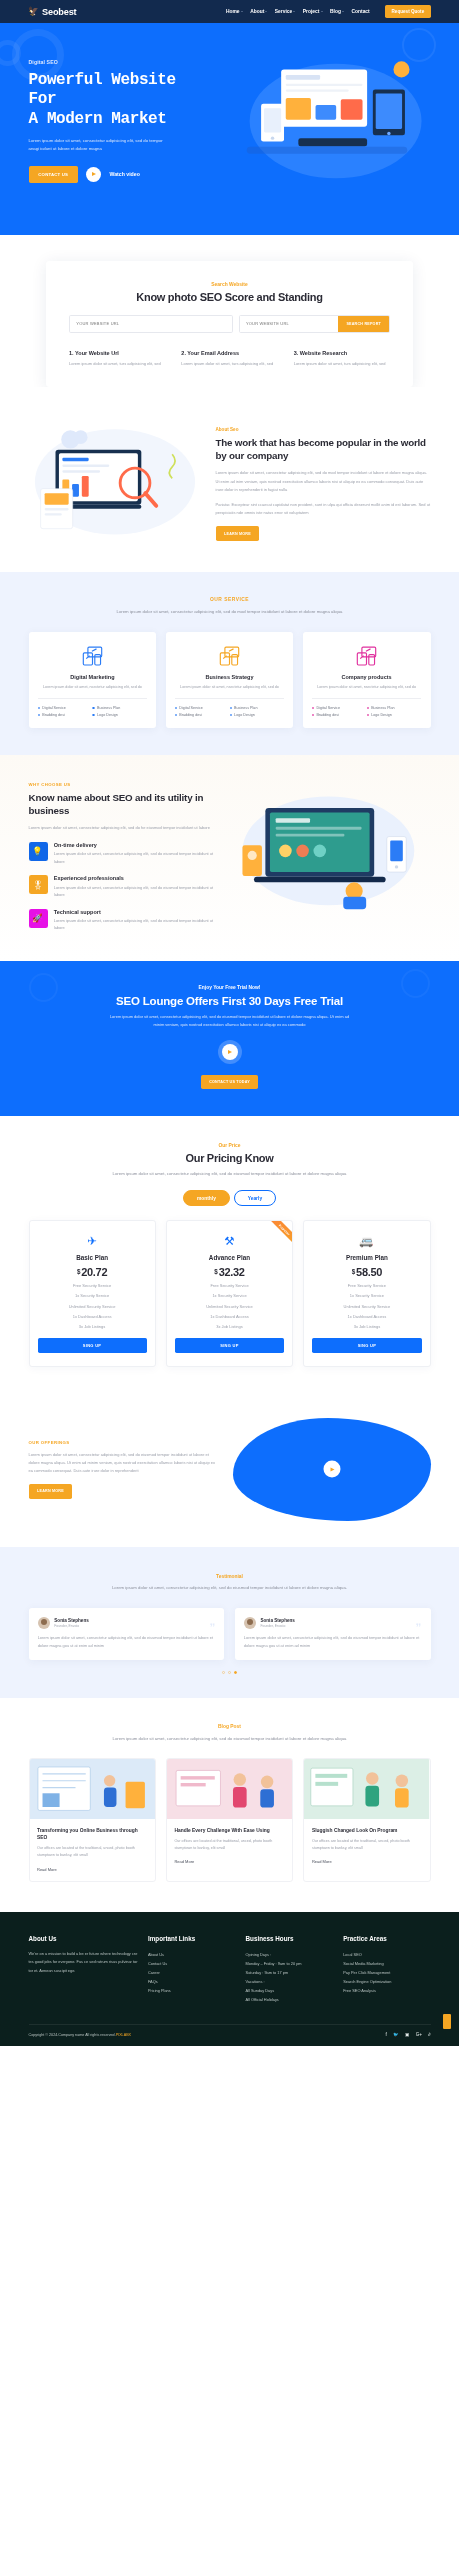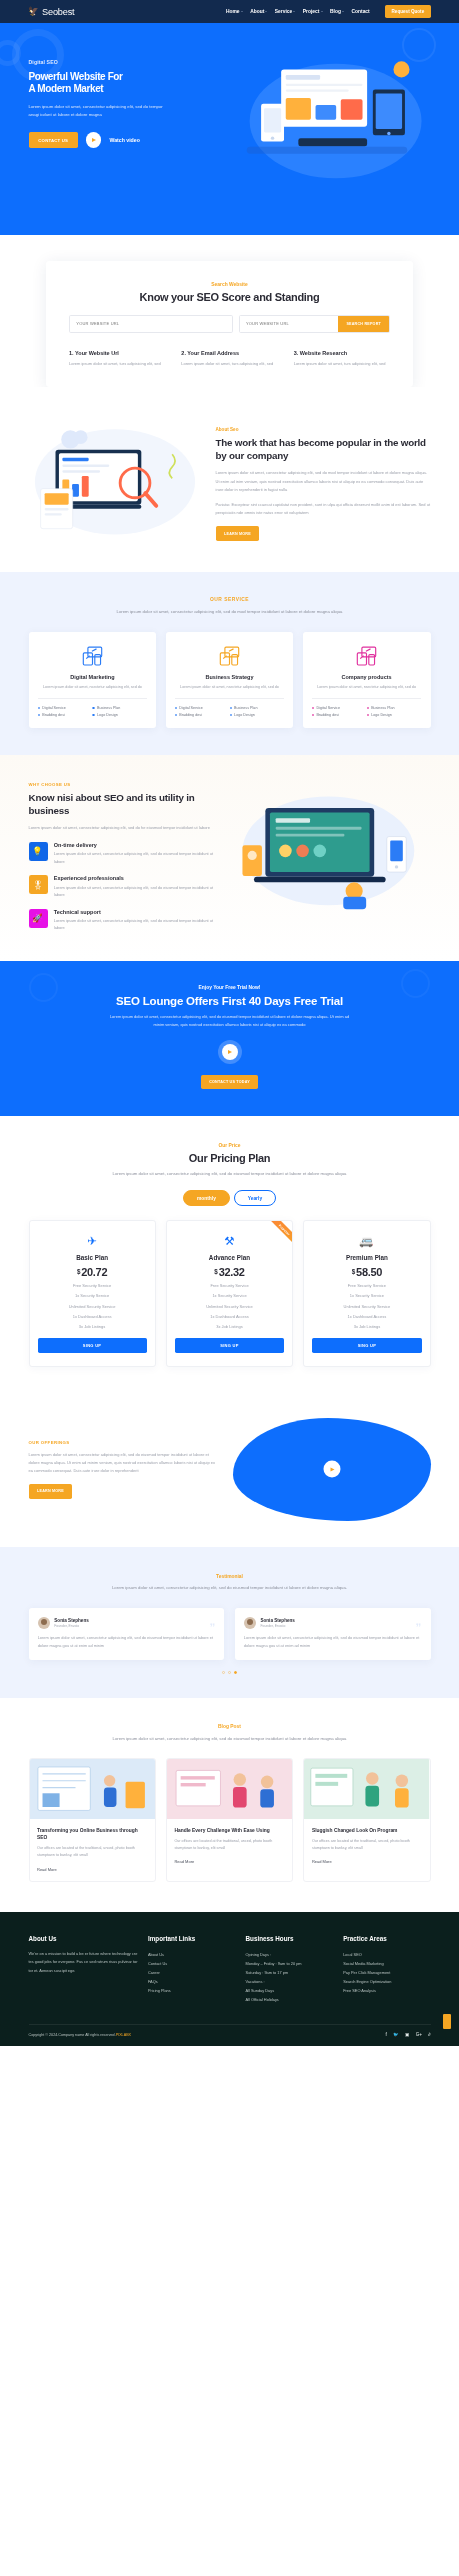--- a/index.html
+++ b/index.html
@@ -14,38 +14,38 @@
   .container { width: 402px; margin: 0 auto; position: relative; }
 
   
   .topbar {
     height: 23px; background: #122a4e; display: flex; align-items: center;
     position: relative; z-index: 40;
   }
   .topbar-inner { width: 402px; margin: 0 auto; display: flex; align-items: center; }
   .brand { display: flex; align-items: center; gap: 2.9px; margin-right: auto; }
   .brand-mark { font-size: 8.6px; line-height: 1; color: #f5a623; }
-  .brand-name { color: #fff; font-size: 9.2px; font-weight: normal; letter-spacing: -0.2px; }
+  .brand-name { color: #fff; font-size: 9.2px; font-weight: bold; letter-spacing: -0.2px; }
   .nav { display: flex; align-items: center; gap: 7.5px; }
   .nav-item { color: #fff; font-size: 4.9px; font-weight: bold; display: flex; align-items: center; gap: 1.1px; cursor: pointer; }
   .caret { width: 0; height: 0; border-left: 1.4px solid transparent; border-right: 1.4px solid transparent; border-top: 1.7px solid #7d90ad; display: inline-block; }
   .btn-quote {
     background: #f5a623; color: #fff; font-size: 4.6px; font-weight: bold;
     padding: 4px 6.3px; border-radius: 1.7px; margin-left: 8px; border: none; cursor: pointer;
   }
 
   
   .hero {
     background: #0d6efd; position: relative; height: 212px; overflow: hidden;
     border-bottom-left-radius: 0;
   }
   .hero-inner { width: 402px; margin: 0 auto; position: relative; padding-top: 36px; display: flex; }
   .hero-left { width: 172px; }
   .hero-kicker { color: #dce8ff; font-size: 5.2px; font-weight: bold; margin-bottom: 5.7px; letter-spacing: 0.1px; }
-  .hero-title { color: #fff; font-size: 10px; line-height: 1.22; font-weight: bold; letter-spacing: -0.4px; }
+  .hero-title { color: #fff; font-size: 16px; line-height: 1.22; font-weight: bold; letter-spacing: -0.4px; font-family: Liberation Mono, monospace; }
   .hero-sub { color: #dbe7fb; font-size: 4.3px; line-height: 1.9; margin-top: 8px; width: 143px; }
   .hero-cta { display: flex; align-items: center; gap: 8px; margin-top: 12.6px; }
   .btn-contact { background: #f5a623; color: #fff; border: none; font-size: 4.3px; font-weight: bold; padding: 5.7px 9.8px; border-radius: 1.7px; letter-spacing: 0.2px; cursor: pointer; }
   .play-circle { width: 15.5px; height: 15.5px; border-radius: 50%; background: #fff; display: flex; align-items: center; justify-content: center; cursor: pointer; }
   .play-tri { width: 0; height: 0; border-left: 4px solid #f5a623; border-top: 2.6px solid transparent; border-bottom: 2.6px solid transparent; margin-left: 1.1px; }
   .watch-label { color: #fff; font-size: 5.2px; font-weight: bold; }
   .hero-art { position: absolute; right: -11.5px; top: 11.5px; width: 230px; height: 149px; }
 
   
   .gear { position: absolute; border-radius: 50%; border: 7.5px solid rgba(255,255,255,.07); }
@@ -261,21 +261,21 @@
           <circle cx="330" cy="60" r="14" fill="#ffb13c"></circle>
           <rect x="60" y="195" width="280" height="12" rx="6" fill="#1a5fd0" opacity=".45"></rect>
         </svg>
       </div>
     </div>
   </section>
 
   <section class="searchcard-sec">
     <div class="searchcard">
       <div class="kicker">Search Website</div>
-      <div class="sec-title">Know your SEO Score and Standing</div>
+      <div class="sec-title">Know photo SEO Score and Standing</div>
       <div class="search-row">
         <input class="search-input" placeholder="YOUR WEBSITE URL" style="">
         <div class="search-group">
           <input placeholder="YOUR WEBSITE URL" style="">
           <button class="btn-report">SEARCH REPORT</button>
         </div>
       </div>
       <div class="steps">
         <div class="step">
           <div class="step-t">1. Your Website Url</div>
@@ -434,21 +434,21 @@
         </div>
 
       </div>
     </div>
   </section>
 
   <section class="why">
     <div class="why-inner">
       <div class="why-left">
         <div class="why-kicker">WHY CHOOSE US</div>
-        <div class="why-title">Know nisi about SEO and its utility in business</div>
+        <div class="why-title">Know name about SEO and its utility in business</div>
         <div class="why-desc">Lorem ipsum dolor sit amet, consectetur adipisicing elit, sed do he eiusmod tempor incididunt ut labore</div>
 
         <div class="feat">
           <div class="feat-ic" style="background:#1167e8">💡</div>
           <div>
             <div class="feat-t">On-time delivery</div>
             <div class="feat-d">Lorem ipsum dolor sit amet, consectetur adipisicing elit, sed do eiusmod tempor incididunt ut labore</div>
           </div>
         </div>
         <div class="feat">
@@ -488,35 +488,35 @@
         </svg>
       </div>
     </div>
   </section>
 
   <section class="trial">
     <div class="gear" style="width:29px;height:29px;left:29px;top:11.5px;border-width:2.9px;opacity:.6"></div>
     <div class="gear" style="width:29px;height:29px;right:29px;top:8px;border-width:2.9px;opacity:.6"></div>
     <div class="container">
       <div class="trial-kicker">Enjoy Your Free Trial Now!</div>
-      <div class="trial-title">SEO Lounge Offers First 40 Days Free Trial</div>
+      <div class="trial-title">SEO Lounge Offers First 30 Days Free Trial</div>
       <div class="trial-desc">Lorem ipsum dolor sit amet, consectetur adipisicing elit, sed do eiusmod tempor incididunt ut labore et dolore magna aliqua. Ut enim ad minim veniam, quis nostrud exercitation ullamco laboris nisi ut aliquip ex ea commodo</div>
       <div class="trial-play">
         <div class="trial-play-in">
             <i class="play-tri"></i>
           </div>
       </div>
       <button class="btn-trial">CONTACT US TODAY</button>
     </div>
   </section>
 
   <section class="pricing">
     <div class="container">
       <div class="kicker">Our Price</div>
-      <div class="sec-title">Our Pricing Plan</div>
+      <div class="sec-title">Our Pricing Know</div>
       <div class="sec-desc">Lorem ipsum dolor sit amet, consectetur adipisicing elit, sed do eiusmod tempor incididunt ut labore et dolore magna aliqua</div>
       <div class="toggle">
         <button class="toggle-btn active">monthly</button>
         <button class="toggle-btn">Yearly</button>
       </div>
       <div class="plans">
 
         <div class="plan">
           <div class="plan-ic">✈</div>
           <div class="plan-name">Basic Plan</div>

